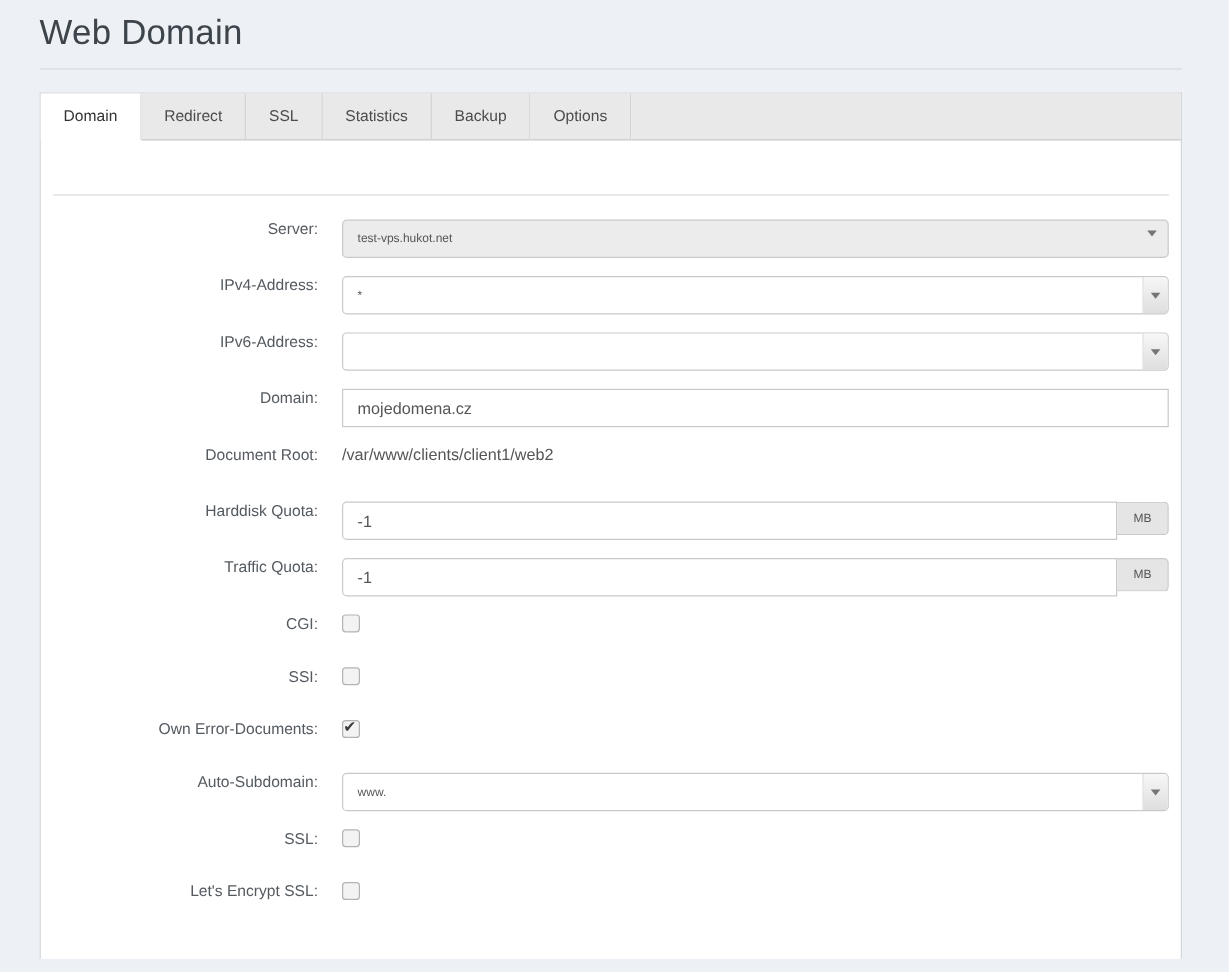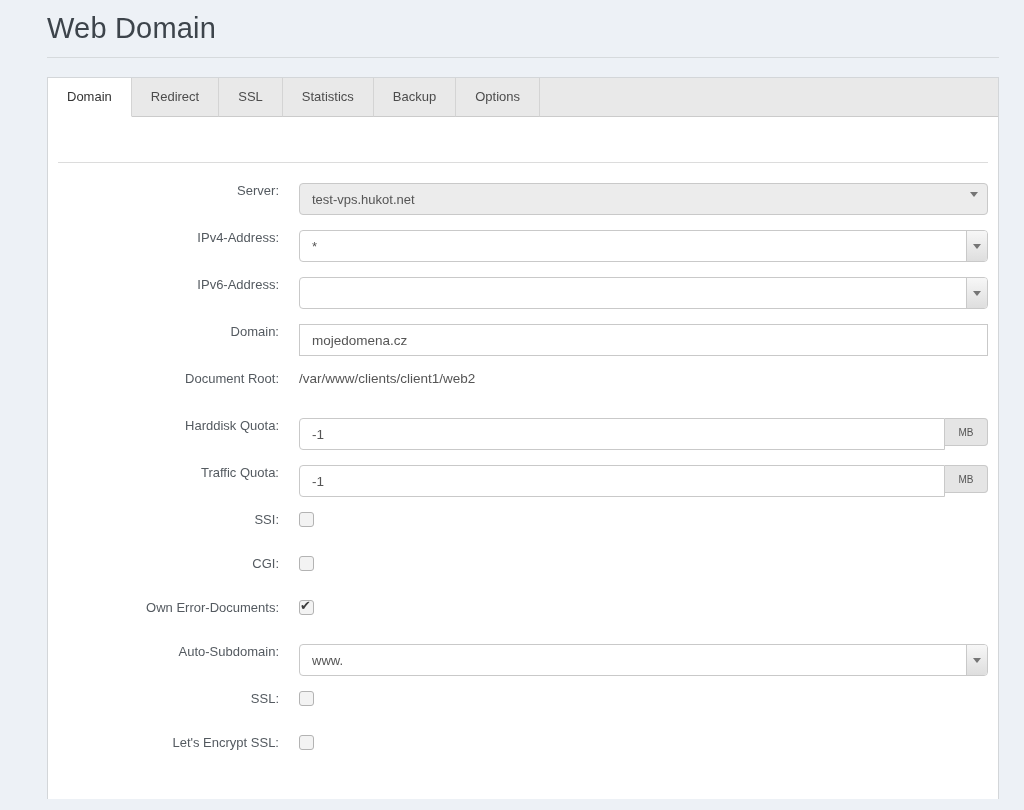--- a/index.html
+++ b/index.html
@@ -2,21 +2,21 @@
 <html><head>
 <meta charset="utf-8">
 <style>
   * { box-sizing: border-box; }
   html, body { width: 1024px; height: 810px; margin: 0; overflow: hidden; }
   body {
     background: #edf1f6;
     font-family: "Liberation Sans", sans-serif;
     padding: 12px 0 0 33px;
   }
-  .content { width: 952px; margin-left: 14px; }
+  .content { width: 952px; }
   h1.page-title {
     margin: 0; font-size: 29px; line-height: 33px;
     font-weight: 400; color: #3d444b; letter-spacing: .2px;
   }
   .title-rule { height: 1px; background: #d6dadd; margin-top: 12px; }
   .panel {
     margin-top: 19px; background: #fff;
     border: 1px solid #d3d6d9; border-bottom: none;
     min-height: 722px; width: 952px;
   }
@@ -33,21 +33,21 @@
   .section-divider { height: 1px; background: #dcdcdc; margin-top: 45px; }
   form { margin: 20px 0 0; }
   .row { display: flex; align-items: flex-start; min-height: 32px; margin-bottom: 15px; }
   .row.cb-row { min-height: 29px; }
   .lbl { flex: 0 0 221px; text-align: right; font-size: 13px; color: #545a60; }
   .field { flex: 1; margin-left: 20px; display: flex; align-items: center; }
   .select {
     position: relative; height: 32px; width: 100%;
     background: #fff; border: 1px solid #c9c9c9; border-radius: 4px;
     display: flex; align-items: center; padding: 0 30px 0 12px;
-    font-size: 13px; color: #555; cursor: pointer;
+    font-size: 10px; color: #555; cursor: pointer;
   }
   .select .sel-btn {
     position: absolute; top: 0; right: 0; width: 21px; height: 30px;
     border-left: 1px solid #c9c9c9; border-radius: 0 3px 3px 0;
     background: linear-gradient(#f7f7f7, #dedede);
     display: flex; align-items: center; justify-content: center;
   }
   .tri {
     width: 0; height: 0;
     border-left: 4px solid transparent; border-right: 4px solid transparent;
@@ -168,28 +168,28 @@
           <label class="lbl">Traffic Quota:</label>
           <div class="field">
             <div class="input-group">
               <input type="text" class="txt" value="-1" style="">
               <span class="addon">MB</span>
             </div>
           </div>
         </div>
 
         <div class="row cb-row">
+          <label class="lbl">CGI:</label>
+          <div class="field">
+            <input type="checkbox" class="cb" style="">
+          </div>
+        </div>
+
+        <div class="row cb-row">
           <label class="lbl">SSI:</label>
-          <div class="field">
-            <input type="checkbox" class="cb" style="">
-          </div>
-        </div>
-
-        <div class="row cb-row">
-          <label class="lbl">CGI:</label>
           <div class="field">
             <input type="checkbox" class="cb" style="">
           </div>
         </div>
 
         <div class="row cb-row">
           <label class="lbl">Own Error-Documents:</label>
           <div class="field">
             <input type="checkbox" class="cb" checked="" style="">
           </div>

